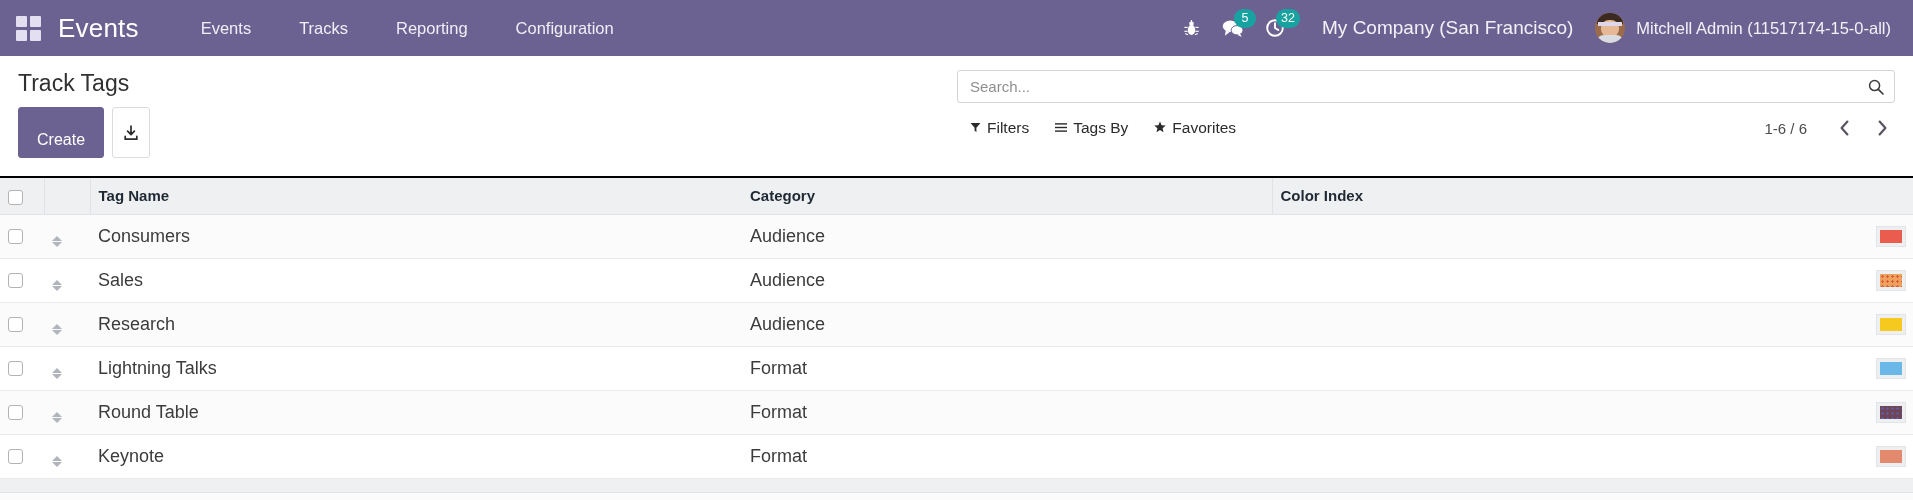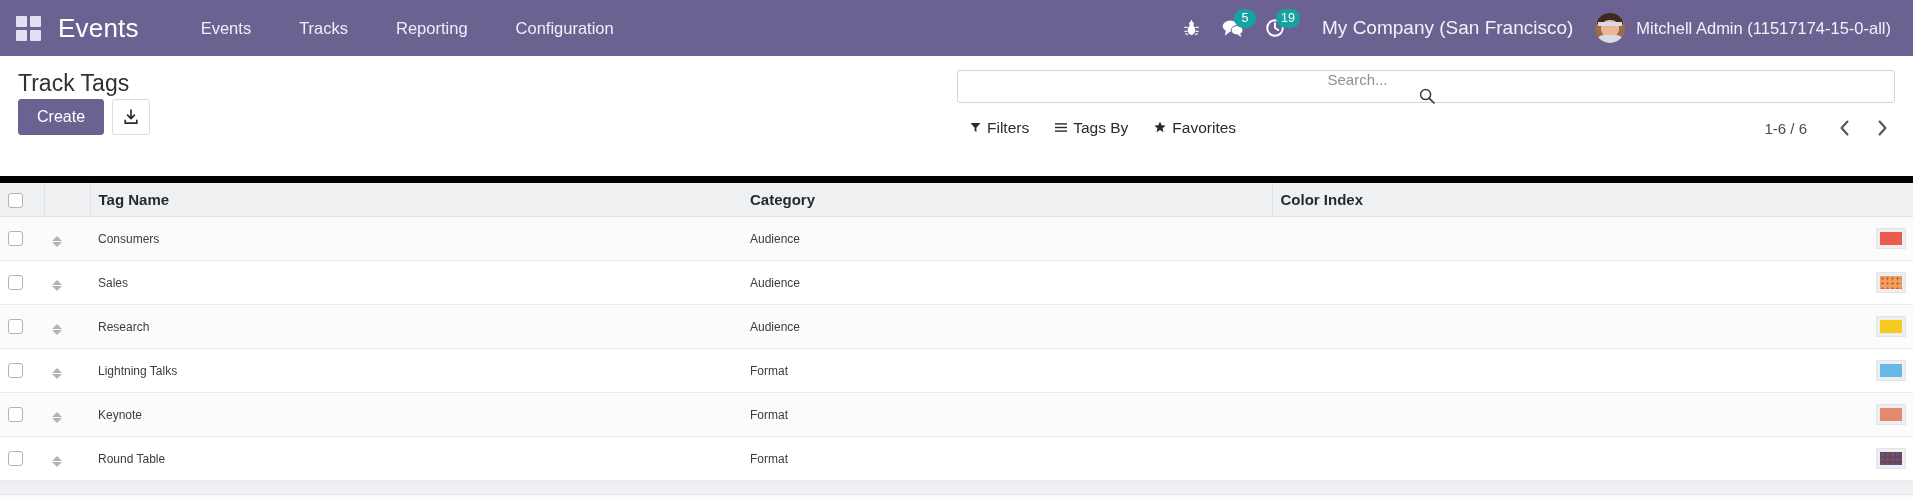--- a/index.html
+++ b/index.html
@@ -112,31 +112,31 @@
     padding: 0;
     position: relative;
     height: 120px;
   }
   .cp-left { position: absolute; left: 18px; top: 16px; }
   .page-title {
     font-size: 23px;
     color: #313131;
     font-weight: 400;
     line-height: 1;
-    margin-bottom: 4px;
+    margin-bottom: 12px;
     white-space: nowrap;
   }
   .btn-row { display: flex; align-items: stretch; gap: 0; }
   .btn-create {
     background: #6c6292;
     color: #ffffff;
     border: 1px solid #6c6292;
     border-radius: 3px;
     font-size: 16px;
-    padding: 7px 18px 8px;
+    padding: 22px 18px 8px;
     cursor: pointer;
     font-family: inherit;
     line-height: 1.2;
   }
   .btn-import {
     background: #ffffff;
     border: 1px solid #dcdcdc;
     border-radius: 3px;
     margin-left: 8px;
     width: 38px;
@@ -149,21 +149,20 @@
     left: 957px; right: 18px; top: 14px;
   }
   .searchbar {
     border: 1px solid #d4d4d4;
     border-radius: 3px;
     height: 33px;
     display: flex;
     align-items: center;
     background: #fff;
     padding: 0 10px 0 12px;
-    flex-direction: column;
   }
   .search-input {
     border: 0; outline: 0;
     flex: 1;
     font-size: 15px;
     color: #333;
     font-family: inherit;
     background: transparent;
     height: 100%;
   }
@@ -214,21 +213,21 @@
   
   .list-wrap { width: 100%; }
   table.olist {
     width: 100%;
     border-collapse: collapse;
     table-layout: fixed;
     font-size: 15px;
   }
   table.olist thead th {
     background: #eef0f2;
-    border-top: 7px solid #000000;
+    border-top: 2px solid #000000;
     border-bottom: 1px solid #dfe2e6;
     color: #1f2933;
     font-weight: bold;
     text-align: left;
     height: 37px;
     padding: 0 8px;
     font-size: 15px;
     vertical-align: middle;
     white-space: nowrap;
   }
@@ -237,21 +236,21 @@
   th.col-name { width: 652px; padding-left: 20px; }
   th.col-cat  { width: 530px; padding-left: 14px; border-right: 1px solid #dfe2e6;}
   th.col-color { text-align: right; padding-right: 22px; }
 
   table.olist tbody td {
     border-bottom: 1px solid #e9ecef;
     height: 44px;
     padding: 0 8px;
     color: #3c3c3c;
     vertical-align: middle;
-    font-size: 12px;
+    font-size: 18px;
   }
   tbody tr:nth-child(odd)  { background: #fbfbfc; }
   tbody tr:nth-child(even) { background: #ffffff; }
 
   td.col-check { padding-left: 16px; }
   td.col-handle { text-align: left; }
   td.col-name { padding-left: 20px; color: #36353a; }
   td.col-cat  { padding-left: 14px; color: #36353a; }
   td.col-color { text-align: right; padding-right: 18px; }
 
@@ -354,21 +353,21 @@
         <path d="M20 16.4 L21.6 20 L16.8 17.6 Z" fill="#ffffff"></path>
       </svg>
       <span class="badge">5</span>
     </div>
 
     <div class="sys-icon">
       <svg width="20" height="20" viewBox="0 0 22 22" aria-hidden="true">
         <circle cx="11" cy="11" r="8.6" fill="none" stroke="#ffffff" stroke-width="2.1"></circle>
         <path d="M11 5.6 V11 L14.6 13.2" fill="none" stroke="#ffffff" stroke-width="2.1" stroke-linecap="round"></path>
       </svg>
-      <span class="badge">19</span>
+      <span class="badge">32</span>
     </div>
 
     <div class="company-name">My Company (San Francisco)</div>
 
     <div class="user-menu">
       <div class="avatar">
         <div class="hair"></div>
           <div class="face"></div>
           <div class="band"></div>
           <div class="body"></div>
@@ -513,31 +512,31 @@
           <td class="col-name">Lightning Talks</td>
           <td class="col-cat">Format</td>
           <td class="col-color"><span class="swatch" style="background: rgb(106, 184, 232); color: rgb(255, 255, 255);"></span></td>
         </tr>
         <tr>
           <td class="col-check"><span class="o-checkbox"></span></td>
           <td class="col-handle"><span class="handle">
               <span class="up"></span>
               <span class="dn"></span>
             </span></td>
-          <td class="col-name">Keynote</td>
+          <td class="col-name">Round Table</td>
           <td class="col-cat">Format</td>
-          <td class="col-color"><span class="swatch" style="background: rgb(227, 138, 110); color: rgb(255, 255, 255);"></span></td>
+          <td class="col-color"><span class="swatch dots" style="background: rgb(110, 70, 87); color: rgb(90, 96, 182);"></span></td>
         </tr>
         <tr>
           <td class="col-check"><span class="o-checkbox"></span></td>
           <td class="col-handle"><span class="handle">
               <span class="up"></span>
               <span class="dn"></span>
             </span></td>
-          <td class="col-name">Round Table</td>
+          <td class="col-name">Keynote</td>
           <td class="col-cat">Format</td>
-          <td class="col-color"><span class="swatch dots" style="background: rgb(110, 70, 87); color: rgb(90, 96, 182);"></span></td>
+          <td class="col-color"><span class="swatch" style="background: rgb(227, 138, 110); color: rgb(255, 255, 255);"></span></td>
         </tr>
       </tbody>
   </table>
   <div class="list-footer"></div>
   <div class="list-tail"></div>
 </div>
 
 </body></html>

